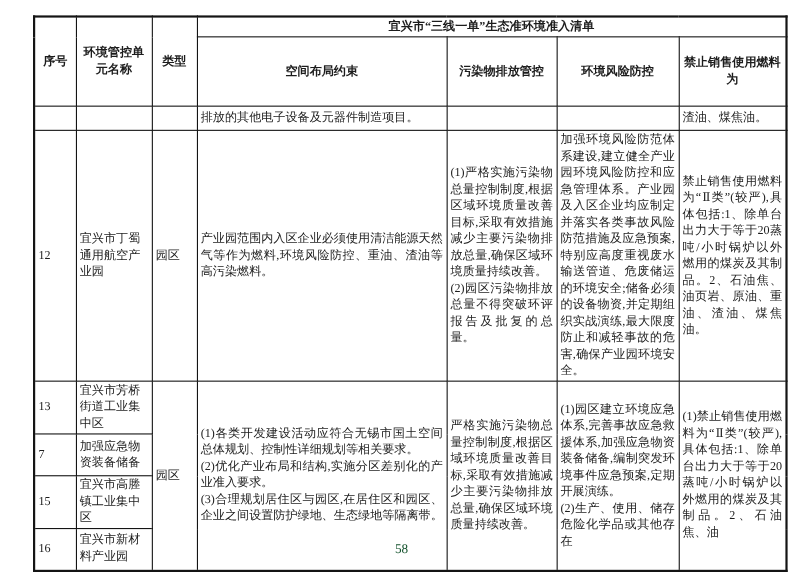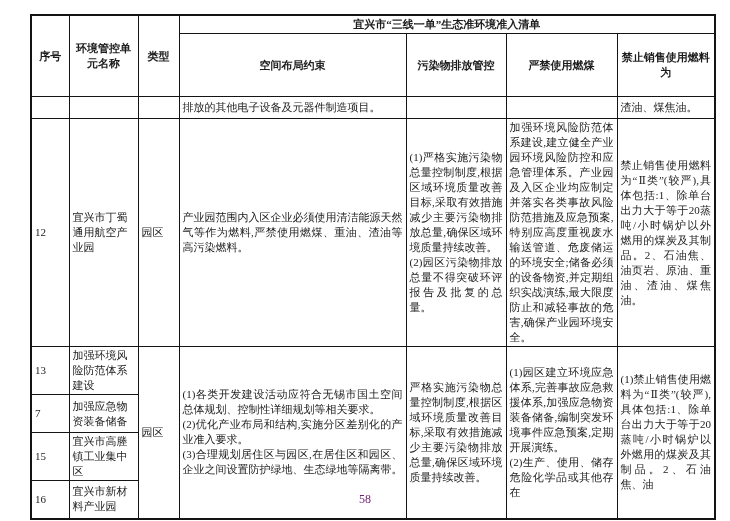--- a/index.html
+++ b/index.html
@@ -48,21 +48,21 @@
   tr.r-head2{height:63px;padding-left:15px;}
   tr.r-carry{height:22px;}
   tr.r-12{height:213px;}
   tr.r-g{height:38px;}
   .page-number{
     position:absolute;
     left:0;right:0;
     top:492px;
     text-align:center;
     font-size:12px;
-    color:#701a75;
+    color:#14532d;
   }
 </style>
 </head>
 <body>
 
 <div class="page">
 
   <table class="doc">
     <colgroup>
       <col style="width:38px">
@@ -76,48 +76,48 @@
     <tbody>
       <tr class="r-title">
         <td class="hd" rowspan="2">序号</td>
         <td class="hd" rowspan="2">环境管控单元名称</td>
         <td class="hd" rowspan="2">类型</td>
         <td class="title-cell" colspan="4">宜兴市“三线一单”生态准环境准入清单</td>
       </tr>
       <tr class="r-head2">
         <td class="hd">空间布局约束</td>
         <td class="hd">污染物排放管控</td>
-        <td class="hd">严禁使用燃煤</td>
+        <td class="hd">环境风险防控</td>
         <td class="hd">禁止销售使用燃料为</td>
       </tr>
 
       <tr class="r-carry">
         <td class="ctr"></td>
         <td class="ctr"></td>
         <td class="ctr"></td>
         <td class="txt">排放的其他电子设备及元器件制造项目。</td>
         <td class="txt"></td>
         <td class="txt"></td>
         <td class="txt">渣油、煤焦油。</td>
       </tr>
 
       <tr class="r-12">
         <td class="ctr">12</td>
         <td class="ctr">宜兴市丁蜀通用航空产业园</td>
         <td class="ctr">园区</td>
-        <td class="txt">产业园范围内入区企业必须使用清洁能源天然气等作为燃料,严禁使用燃煤、重油、渣油等高污染燃料。</td>
+        <td class="txt">产业园范围内入区企业必须使用清洁能源天然气等作为燃料,环境风险防控、重油、渣油等高污染燃料。</td>
         <td class="txt">(1)严格实施污染物总量控制制度,根据区域环境质量改善目标,采取有效措施减少主要污染物排放总量,确保区域环境质量持续改善。
 (2)园区污染物排放总量不得突破环评报告及批复的总量。</td>
         <td class="txt">加强环境风险防范体系建设,建立健全产业园环境风险防控和应急管理体系。产业园及入区企业均应制定并落实各类事故风险防范措施及应急预案,特别应高度重视废水输送管道、危废储运的环境安全;储备必须的设备物资,并定期组织实战演练,最大限度防止和减轻事故的危害,确保产业园环境安全。</td>
         <td class="txt">禁止销售使用燃料为“Ⅱ类”(较严),具体包括:1、除单台出力大于等于20蒸吨/小时锅炉以外燃用的煤炭及其制品。2、石油焦、油页岩、原油、重油、渣油、煤焦油。</td>
       </tr>
 
       <tr class="r-g">
         <td class="ctr">13</td>
-        <td class="ctr">加强环境风险防范体系建设</td>
+        <td class="ctr">宜兴市芳桥街道工业集中区</td>
         <td class="ctr" rowspan="4">园区</td>
         <td class="txt" rowspan="4">(1)各类开发建设活动应符合无锡市国土空间总体规划、控制性详细规划等相关要求。
 (2)优化产业布局和结构,实施分区差别化的产业准入要求。
 (3)合理规划居住区与园区,在居住区和园区、企业之间设置防护绿地、生态绿地等隔离带。</td>
         <td class="txt" rowspan="4">严格实施污染物总量控制制度,根据区域环境质量改善目标,采取有效措施减少主要污染物排放总量,确保区域环境质量持续改善。</td>
         <td class="txt" rowspan="4">(1)园区建立环境应急体系,完善事故应急救援体系,加强应急物资装备储备,编制突发环境事件应急预案,定期开展演练。
 (2)生产、使用、储存危险化学品或其他存在</td>
         <td class="txt" rowspan="4">(1)禁止销售使用燃料为“Ⅱ类”(较严),具体包括:1、除单台出力大于等于20蒸吨/小时锅炉以外燃用的煤炭及其制品。2、石油焦、油</td>
       </tr>
       <tr class="r-g">

